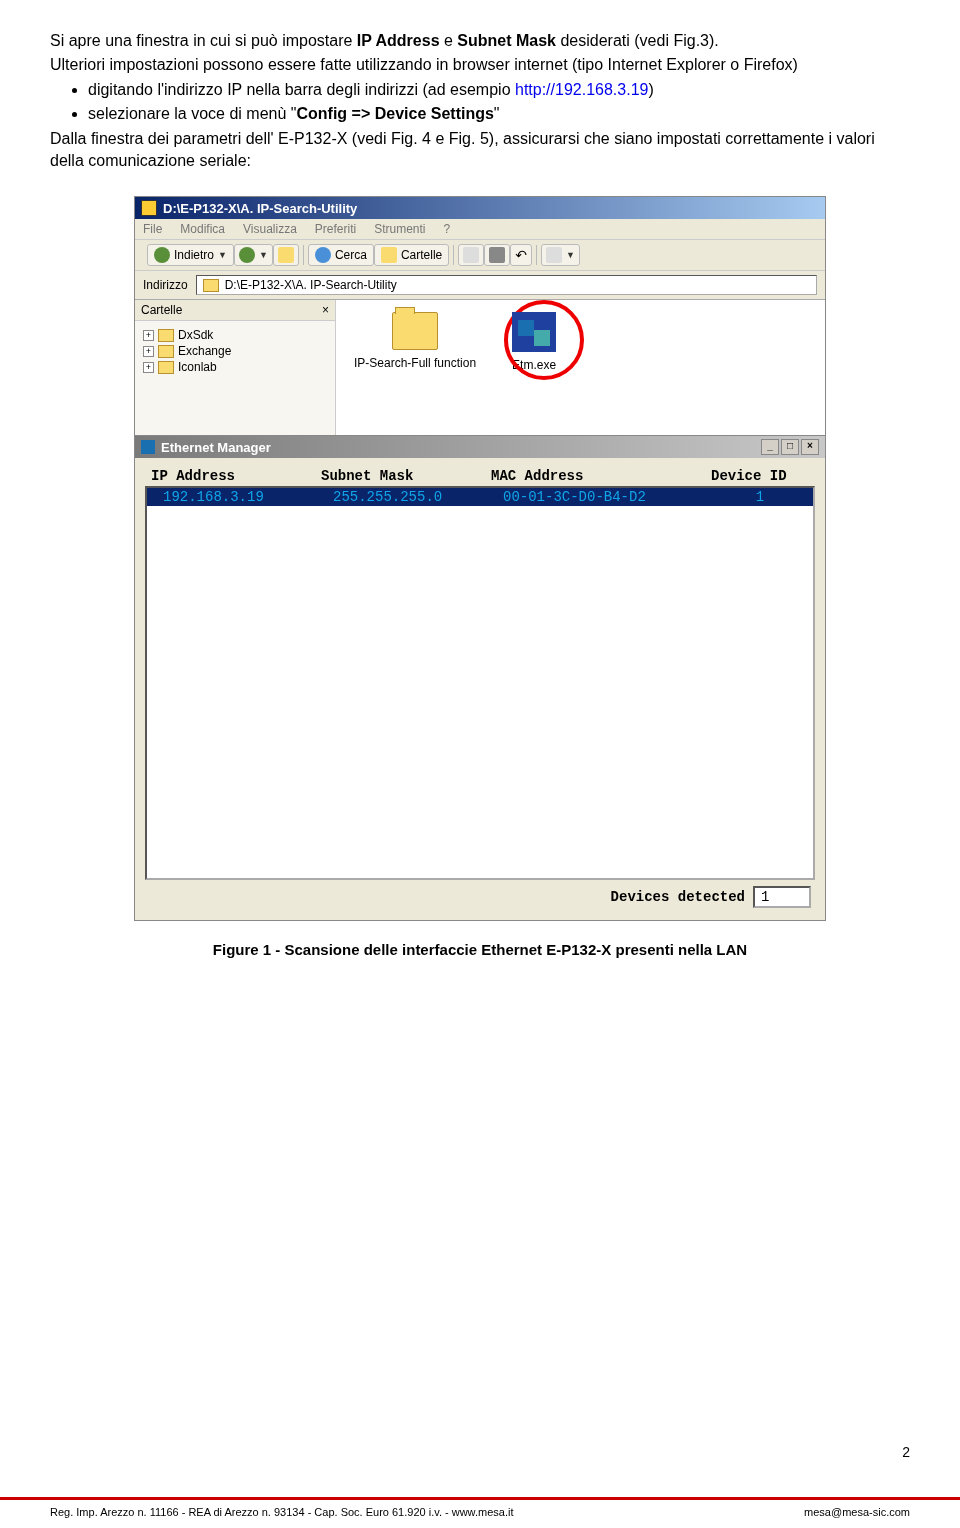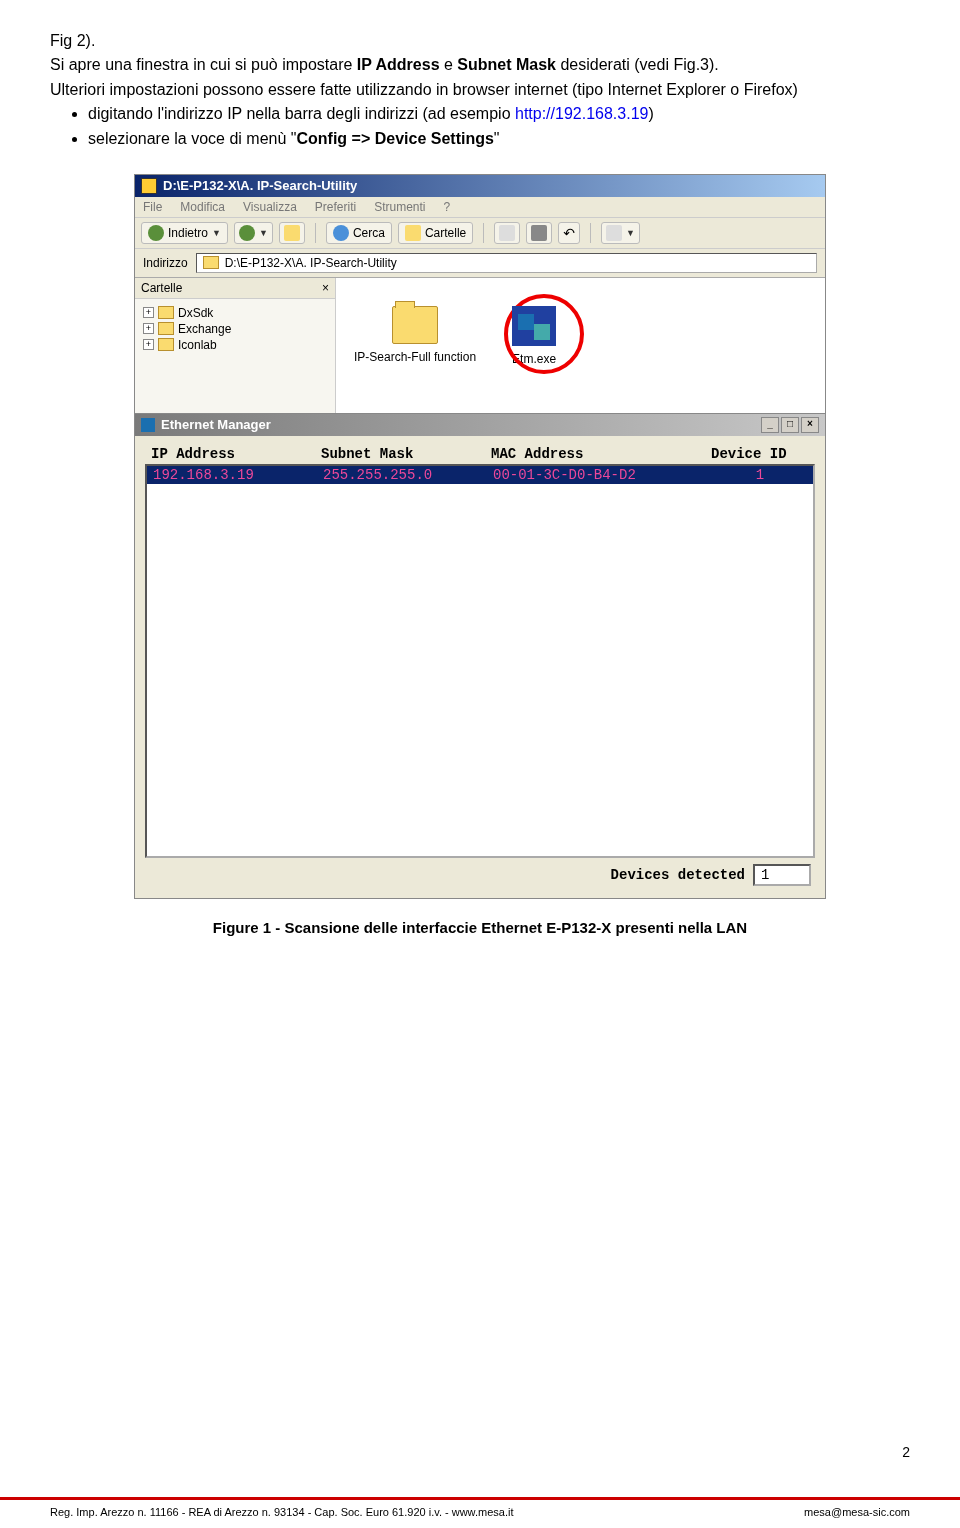--- a/index.html
+++ b/index.html
@@ -84,24 +84,24 @@
   .menubar {
     background: #ece9d8;
     padding: 3px 8px;
     display: flex;
     gap: 18px;
     color: #777;
     border-bottom: 1px solid #ccc;
   }
   .toolbar {
     background: #ece9d8;
-    padding: 4px 6px;
-    display: flex;
-    align-items: center;
-    gap: 6px;
+    padding: 4px 12px;
+    display: flex;
+    align-items: center;
+    gap: 0;
     border-bottom: 1px solid #ccc;
   }
   .tb-btn {
     display: flex;
     align-items: center;
     gap: 4px;
     padding: 2px 6px;
     border-radius: 3px;
     border: 1px solid #bbb;
     background: #f5f3e9;
@@ -160,21 +160,21 @@
   .tree-box {
     width: 9px; height: 9px; border: 1px solid #888; font-size: 9px; line-height: 8px; text-align: center; background:#fff;
     margin-left: -14px;
   }
   .folder-ico {
     width: 14px; height: 11px;
     background: #fadb6f; border: 1px solid #b8902e;
   }
   .files-pane {
     flex: 1;
-    padding: 28px 18px;
+    padding: 12px 18px;
     display: flex;
     gap: 36px;
     align-items: flex-start;
   }
   .file-item {
     text-align: center;
     font-size: 12px;
     position: relative;
   }
   .file-item .big-folder {
@@ -252,22 +252,22 @@
     border: 2px inset #aaa;
     height: 390px;
     font-family: "Courier New", monospace;
     font-size: 14px;
     overflow: hidden;
   }
   .etm-row {
     display: grid;
     grid-template-columns: 170px 170px 220px 1fr;
     background: #0a246a;
-    color: #ec4899;
-    padding: 1px 6px;
+    color: #0ea5e9;
+    padding: 1px 16px;
   }
   .etm-footer {
     display: flex;
     justify-content: flex-end;
     align-items: center;
     gap: 8px;
     padding: 6px 4px 2px 4px;
     font-family: "Courier New", monospace;
     font-size: 14px;
     font-weight: bold;
@@ -304,33 +304,33 @@
   }
   .footer-row { display:flex; justify-content:space-between; }
 </style>
 </head>
 <body>
 
 <div class="page">
 
 
   <div class="body-text">
-    <p>Fig 2).</p>
     <p>
       <span>Si apre una finestra in cui si può impostare </span><span class="bold">IP Address</span><span> e </span><span class="bold">Subnet Mask</span><span> desiderati (vedi Fig.3).</span>
     </p>
     <p>Ulteriori impostazioni possono essere fatte utilizzando in browser internet (tipo Internet Explorer o Firefox)</p>
     <ul>
       <li>
         <span>digitando l'indirizzo IP nella barra degli indirizzi (ad esempio </span><a class="link">http://192.168.3.19</a><span>)</span>
       </li>
       <li>
         <span>selezionare la voce di menù "</span><span class="bold">Config =&gt; Device Settings</span><span>"</span>
       </li>
     </ul>
+    <p>Dalla finestra dei parametri dell' E-P132-X (vedi Fig. 4 e Fig. 5), assicurarsi che siano impostati correttamente i valori della comunicazione seriale:</p>
   </div>
 
   <div class="screenshot-wrap">
     <div class="screenshot">
 
       <div class="explorer">
         <div class="titlebar">
           <span class="icon-sq"></span>
           <span>D:\E-P132-X\A. IP-Search-Utility</span>
         </div>

